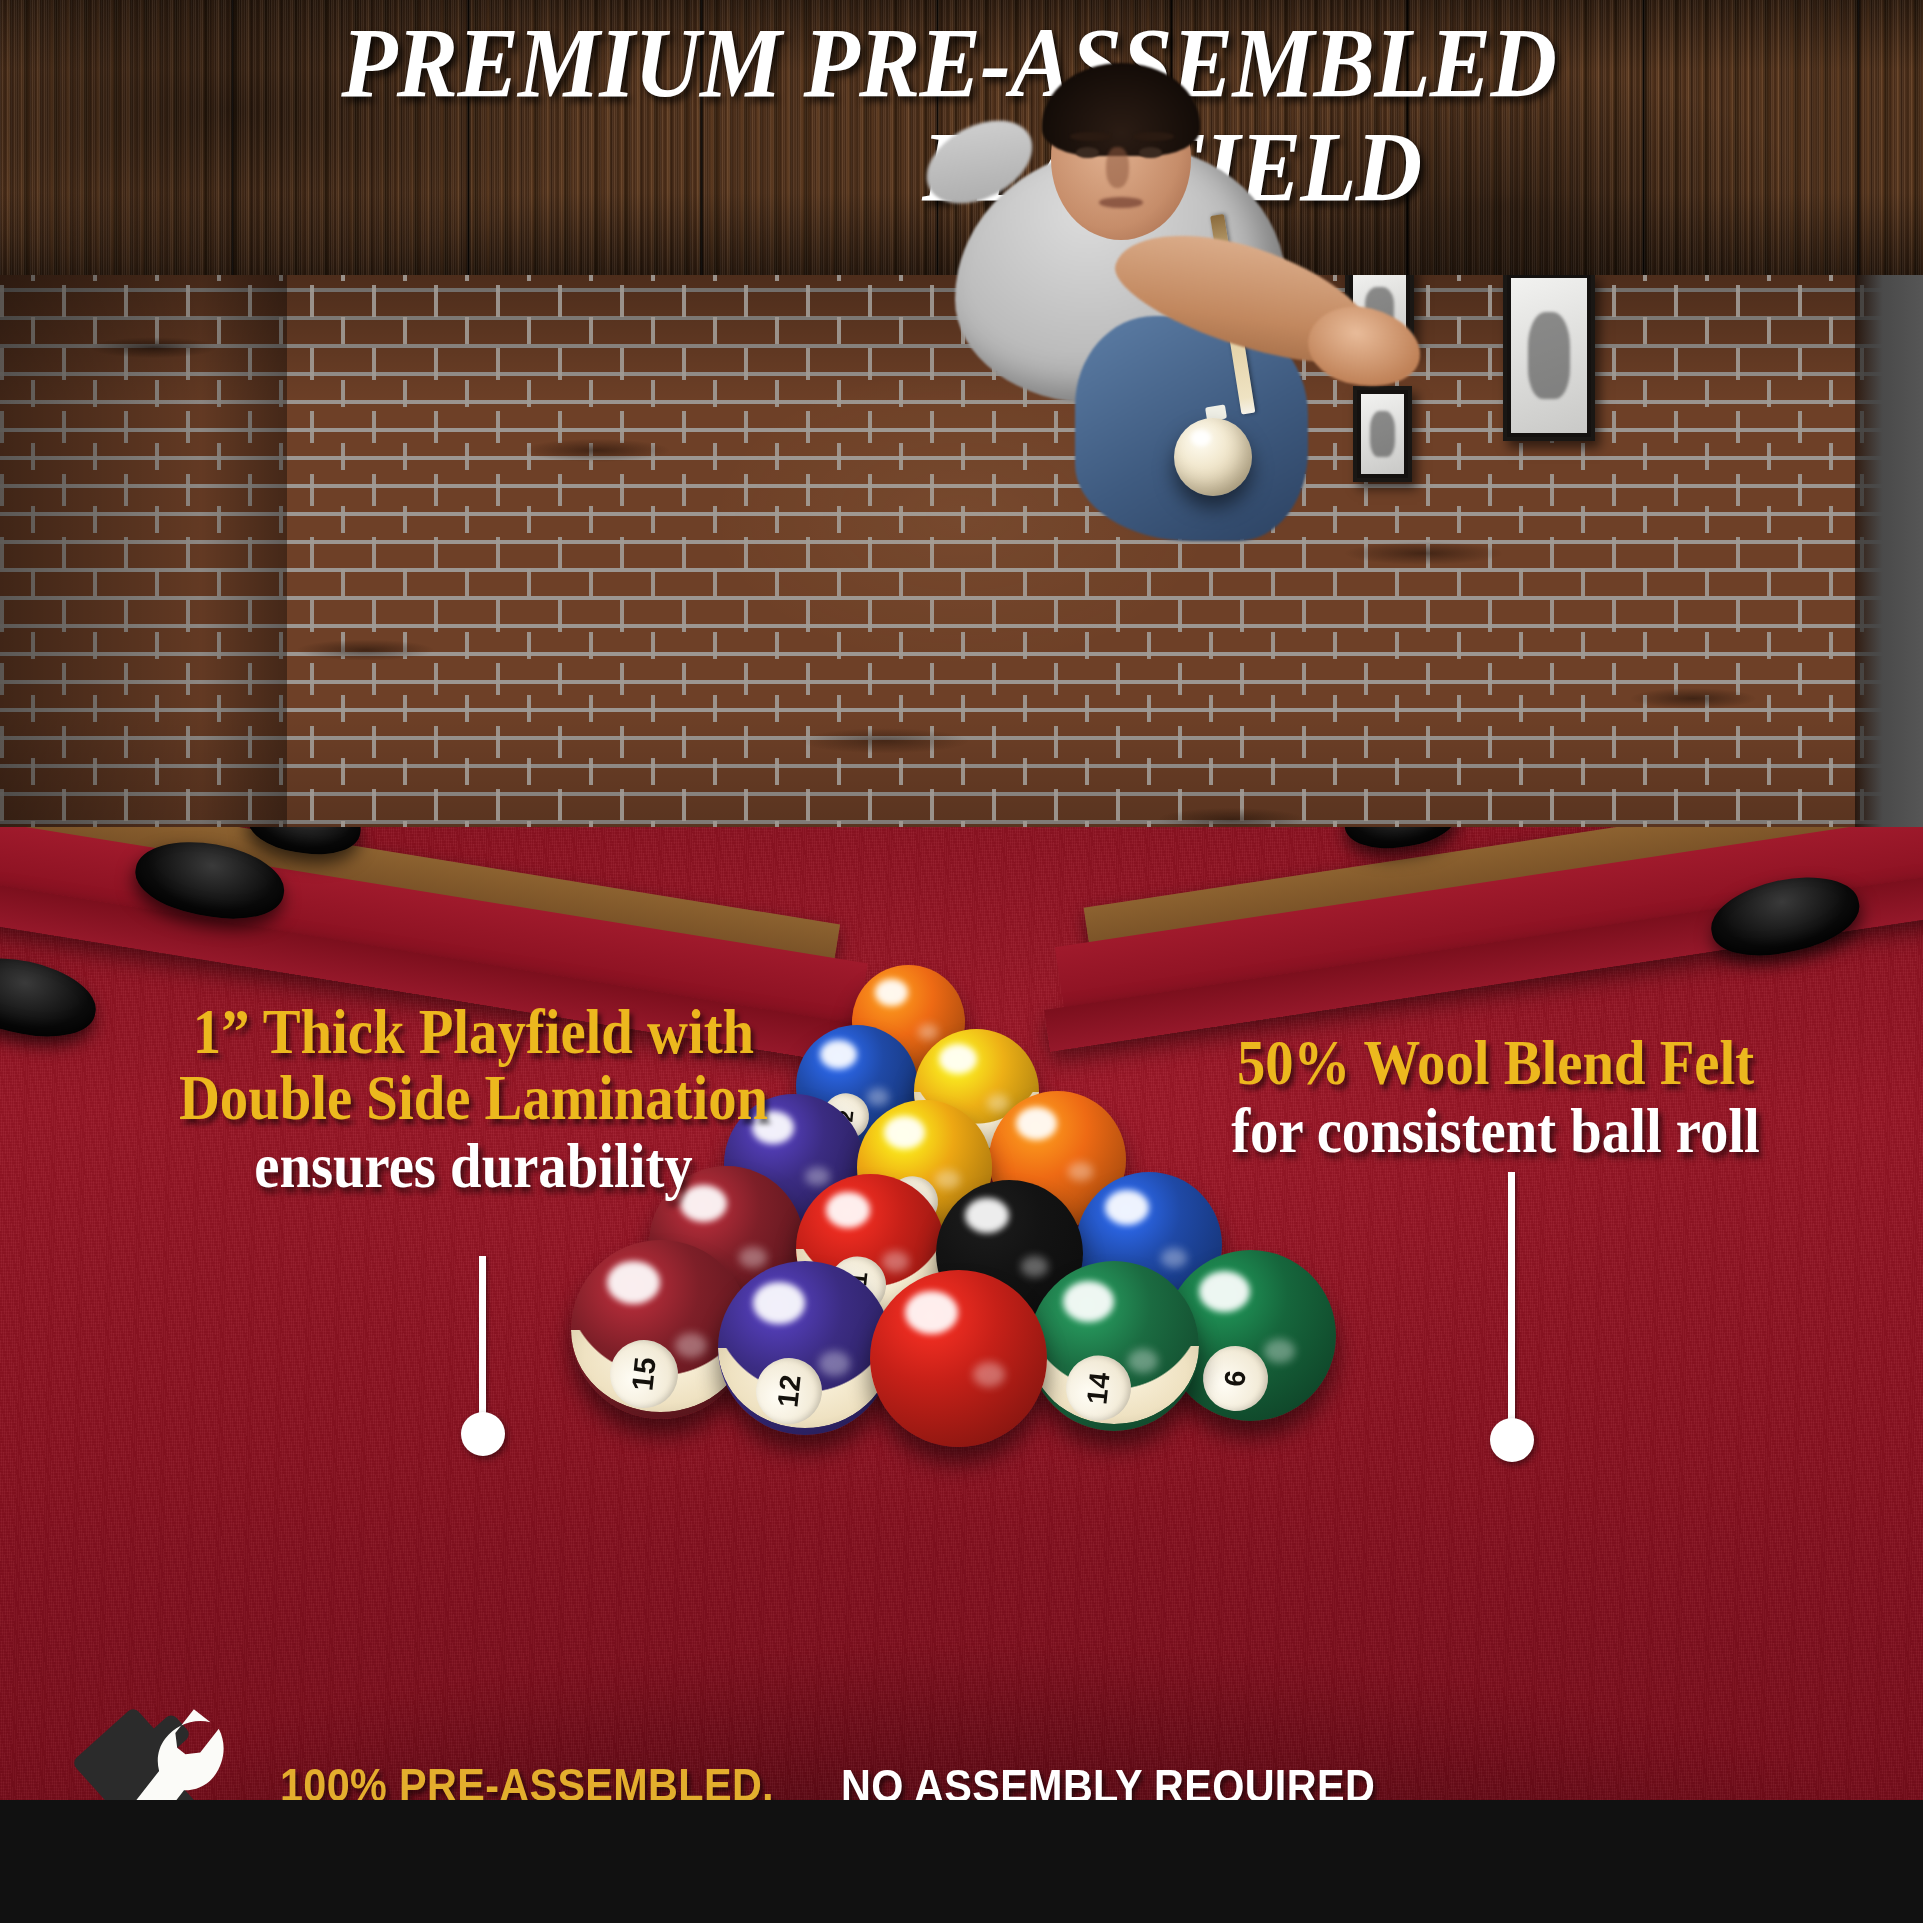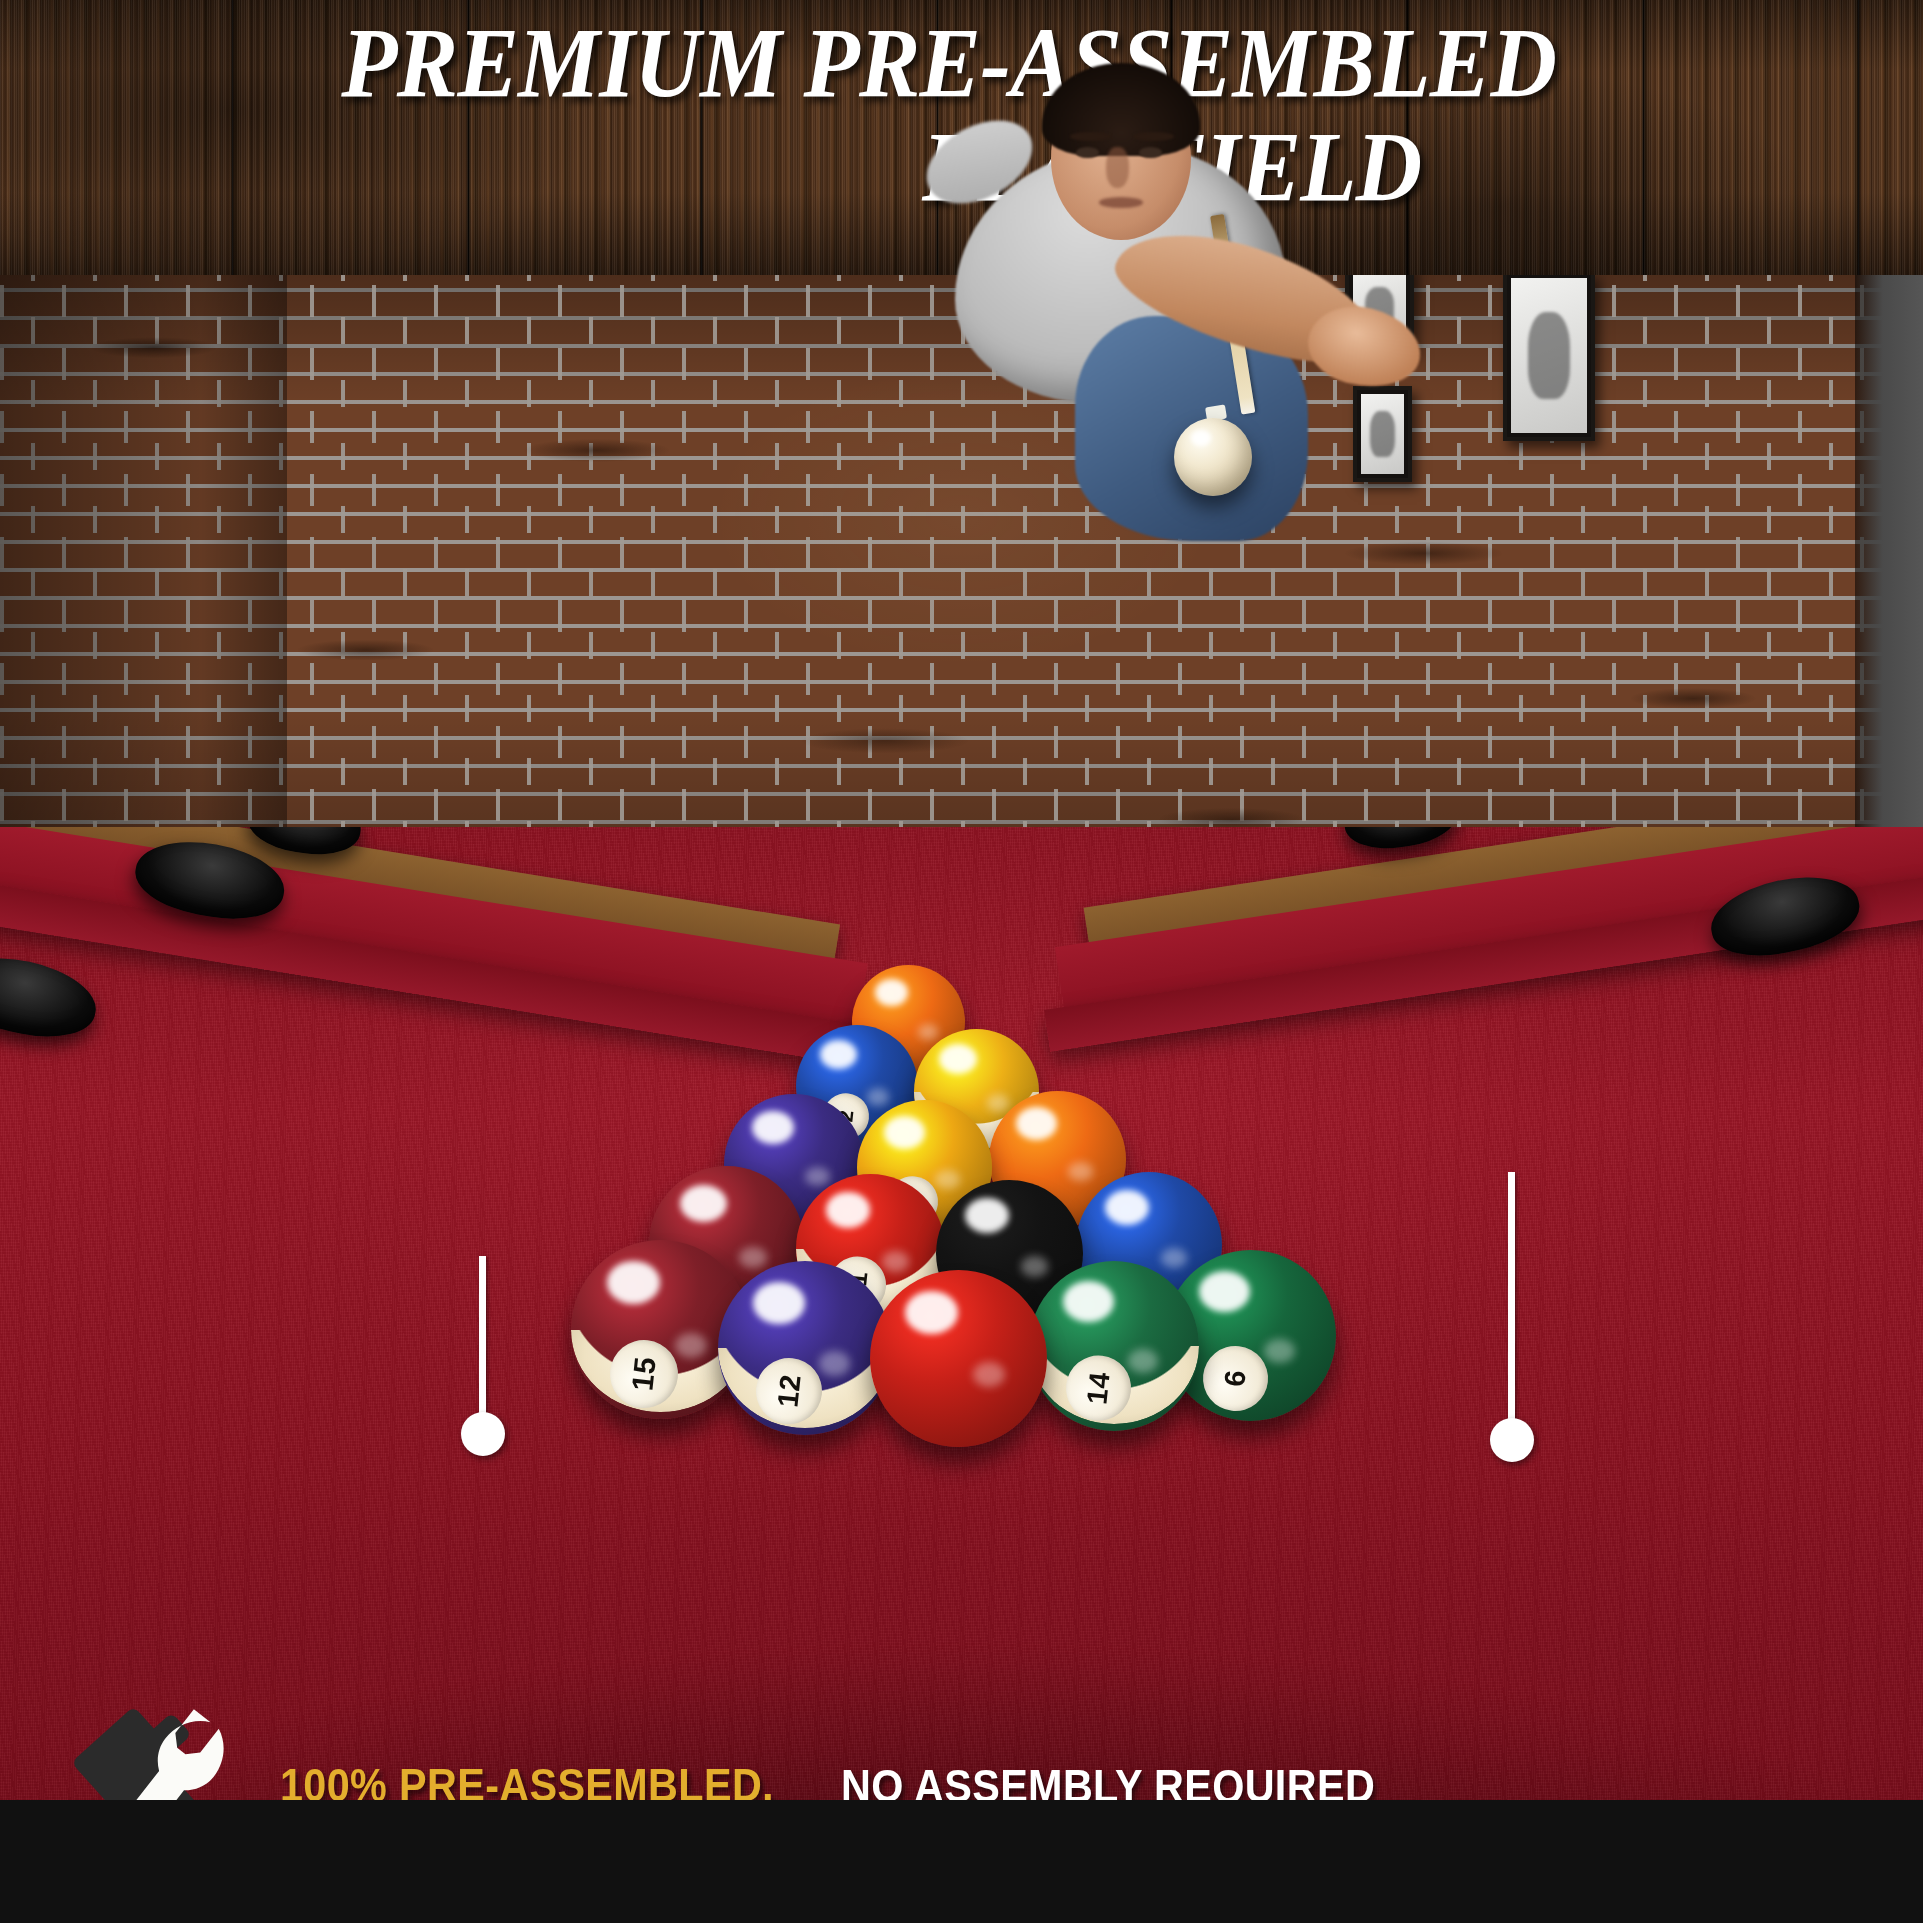--- a/index.html
+++ b/index.html
@@ -466,25 +466,34 @@
         <div class="stripe"></div>
         <div class="gloss"></div>
         <div class="gloss2"></div>
       </div>
       <div class="ball" style="left: 281px; top: -117px; width: 113px; height: 113px; z-index: 3; background: radial-gradient(circle at 34% 26%, rgb(255, 164, 31) 0%, rgb(238, 106, 20) 38%, rgb(171, 76, 14) 78%, rgb(100, 45, 8) 100%);">
         <div class="gloss"></div>
         <div class="gloss2"></div>
       </div>
     </div>
 
+  <div class="callout" style="left:30px; top:999px; width:887px;">
+    <div class="co-gold">1” Thick Playfield with</div>
+    <div class="co-gold">Double Side Lamination</div>
+    <div class="co-white">ensures durability</div>
+  </div>
   <div class="leader" style="left:460px; top:1256px; width:45px; height:159px;">
     <div class="stem"></div>
     <div class="dot"></div>
   </div>
 
+  <div class="callout" style="left:1082px; top:1030px; width:827px;">
+    <div class="co-gold">50% Wool Blend Felt</div>
+    <div class="co-white">for consistent ball roll</div>
+  </div>
   <div class="leader" style="left:1489px; top:1172px; width:45px; height:249px;">
     <div class="stem"></div>
     <div class="dot"></div>
   </div>
 
   <div class="badge">
     <div class="badge-icon">
       <svg viewBox="0 0 250 250" width="188" height="188" aria-hidden="true">
         <g transform="rotate(-42 125 125)">
           <rect x="116" y="30" width="36" height="190" rx="8" fill="#2b2b2b"></rect>

